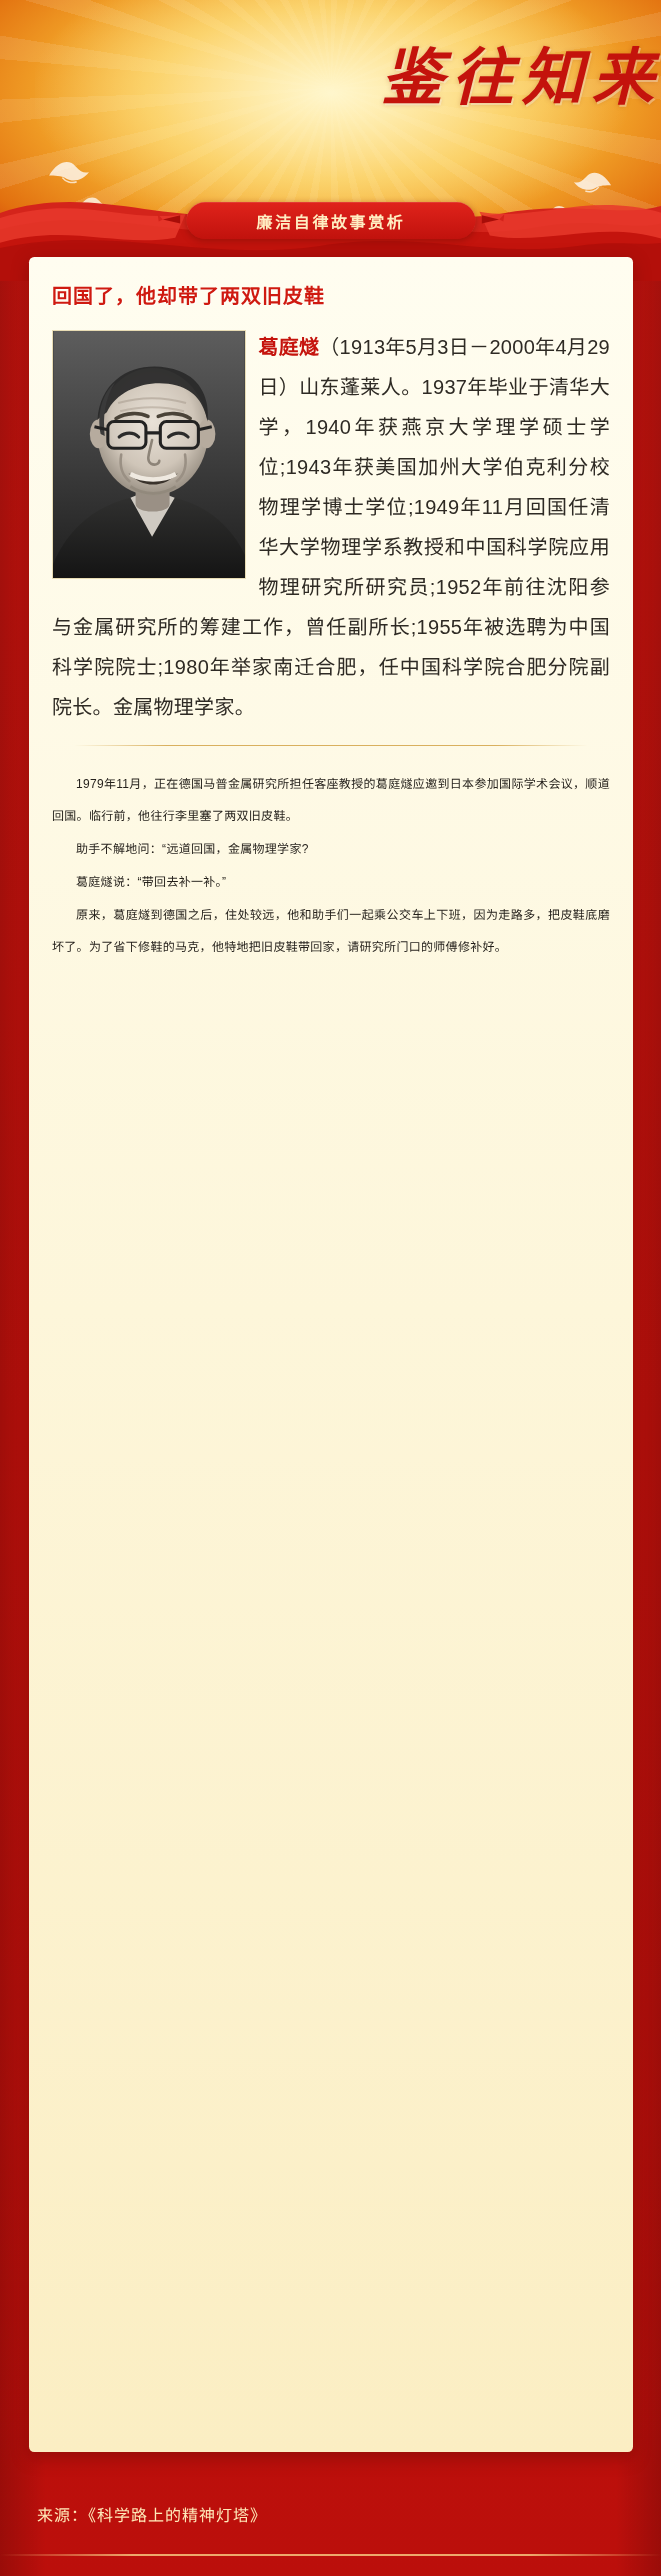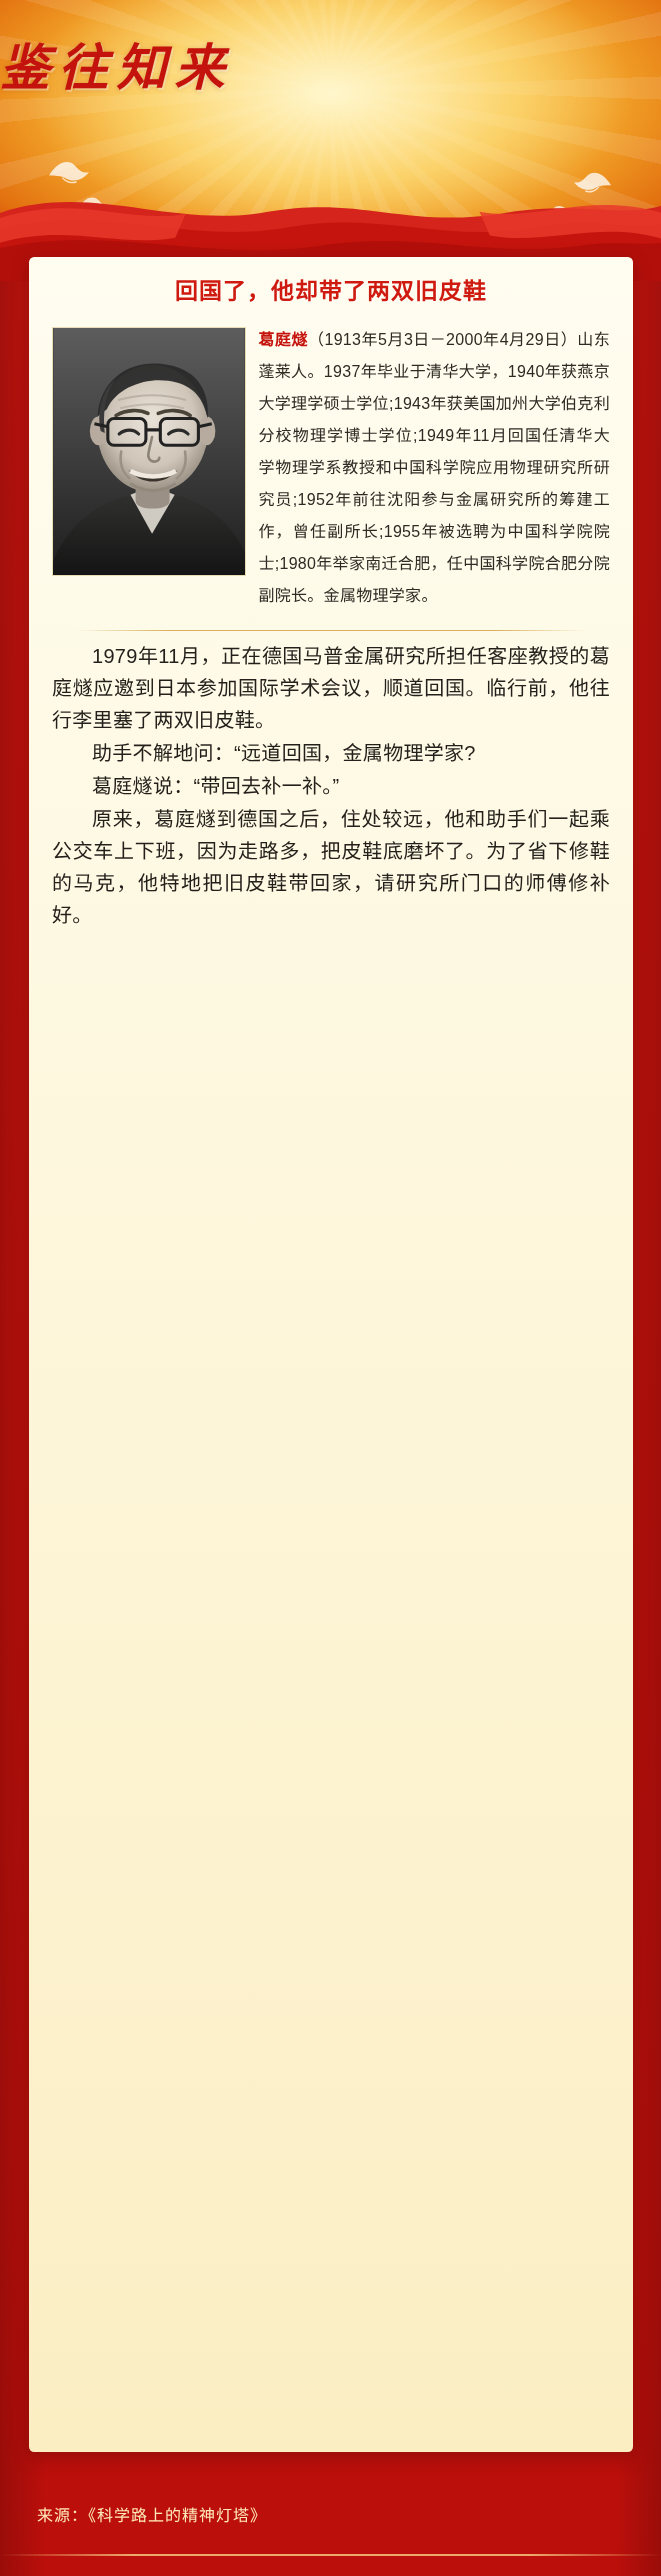--- a/index.html
+++ b/index.html
@@ -82,23 +82,23 @@
     width: 662px;
     height: 129px;
     pointer-events: none;
   }
 
   .title-cn {
     position: absolute;
     left: 0;
     top: 27px;
     width: 662px;
-    text-align: left;
+    text-align: right;
     font-family: "DejaVu Serif", "Liberation Serif", serif;
-    font-size: 50px;
+    font-size: 62px;
     font-weight: bold;
     font-style: italic;
     letter-spacing: 8.2px;
     color: #c4130c;
     text-shadow: 1.5px 2.1px 0 rgba(255,255,255,.35), 0 1px 5.2px rgba(120,20,0,.25);
     white-space: nowrap;
   }
 
   
   .subtitle-wrap {
@@ -154,24 +154,24 @@
     overflow: hidden;
   }
   .card-inner {
     position: absolute;
     inset: 0;
     padding: 0 23px;
     box-sizing: border-box;
   }
 
   .card-title {
-    margin: 15px 0 0 0;
-    text-align: center;
+    margin: 23px 0 0 0;
+    text-align: left;
     font-family: "DejaVu Serif", "Liberation Serif", serif;
-    font-size: 23px;
+    font-size: 20px;
     font-weight: bold;
     color: #cf1a10;
     letter-spacing: 1px;
     text-shadow: 1px 1px 0 rgba(255,255,255,.7);
   }
 
   
   .bio-block {
     margin-top: 17.5px;
     font-size: 0;
@@ -182,43 +182,43 @@
     height: 247px;
     margin: 3.1px 12.4px 5.2px 0;
     border: 1px solid #e8dcb4;
     background: #2b2b2b;
     position: relative;
     overflow: hidden;
   }
   .portrait svg { display: block; }
 
   .bio-text {
-    font-size: 16px;
-    line-height: 32px;
+    font-size: 20px;
+    line-height: 40px;
     color: #2e2a24;
     text-align: justify;
     font-family: "Liberation Sans", "DejaVu Sans", sans-serif;
     letter-spacing: 0.3px;
   }
   .bio-name {
     color: #c5140d;
     font-weight: bold;
   }
 
   .divider {
     clear: both;
     margin: 18.5px auto 0 auto;
     width: 92%;
     height: 1px;
     background: linear-gradient(90deg, rgba(214,170,80,0) 0%, #d9b05e 18%, #d9b05e 82%, rgba(214,170,80,0) 100%);
   }
 
   .body-text {
-    margin-top: 9px;
-    font-size: 20px;
+    margin-top: 22px;
+    font-size: 12px;
     line-height: 32px;
     color: #231f1a;
     text-align: justify;
     letter-spacing: 0.3px;
   }
   .body-text p {
     margin: 0 0 1px 0;
     text-indent: 2em;
   }
 
@@ -272,20 +272,32 @@
     <div class="title-cn">鉴往知来</div>
 
     <svg class="silk" viewBox="0 0 1284 250" preserveAspectRatio="none">
       <path d="M0,118 C180,58 330,150 520,116 C700,84 790,150 980,118 C1120,94 1200,128 1284,104 L1284,250 L0,250 Z" fill="#d4241b"></path>
       <path d="M0,150 C200,96 360,182 560,146 C740,114 860,178 1040,146 C1160,124 1220,154 1284,138 L1284,250 L0,250 Z" fill="#c4140d"></path>
       <path d="M0,186 C220,140 400,214 620,182 C820,152 940,206 1120,182 C1200,171 1240,182 1284,176 L1284,250 L0,250 Z" fill="#b30f0a"></path>
       <path d="M0,128 C150,80 250,140 360,120 L340,166 C230,186 130,138 0,176 Z" fill="#e8382b" opacity="0.85"></path>
       <path d="M1284,118 C1140,76 1040,136 930,116 L950,162 C1060,182 1160,132 1284,168 Z" fill="#e8382b" opacity="0.85"></path>
     </svg>
 
+    <div class="subtitle-wrap">
+      <div class="subtitle-pill"></div>
+      <div class="subtitle-text">廉洁自律故事赏析</div>
+      <svg class="pill-deco left" viewBox="0 0 44 26">
+        <path d="M44 2 L10 10 L44 18 Z" fill="#a80d08"></path>
+        <path d="M10 10 L0 0 L2 14 Z" fill="#d4241b"></path>
+      </svg>
+      <svg class="pill-deco right" viewBox="0 0 44 26">
+        <path d="M0 2 L34 10 L0 18 Z" fill="#a80d08"></path>
+        <path d="M34 10 L44 0 L42 14 Z" fill="#d4241b"></path>
+      </svg>
+    </div>
   </div>
 
   <div class="card">
     <div class="card-inner">
 
       <h1 class="card-title">回国了，他却带了两双旧皮鞋</h1>
 
       <div class="bio-block">
         <div class="portrait">
           <svg width="192" height="247" viewBox="0 0 372 480">

